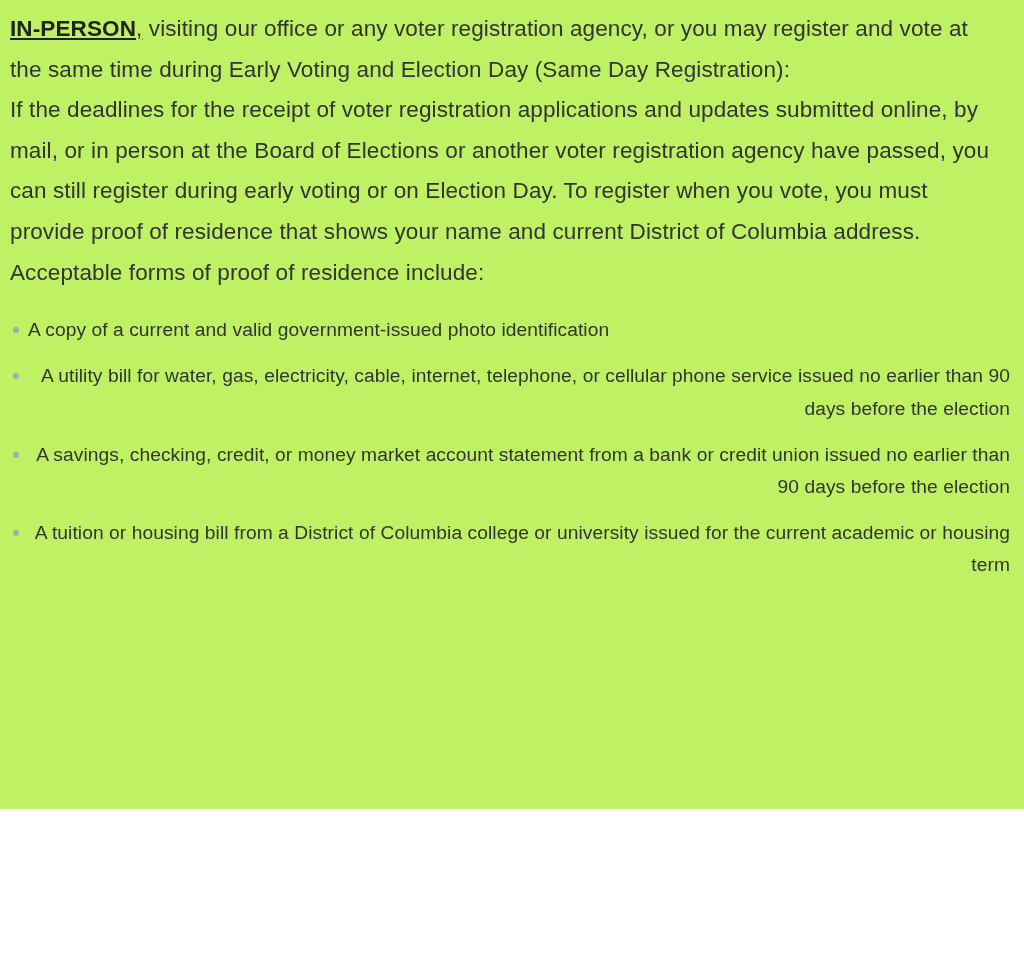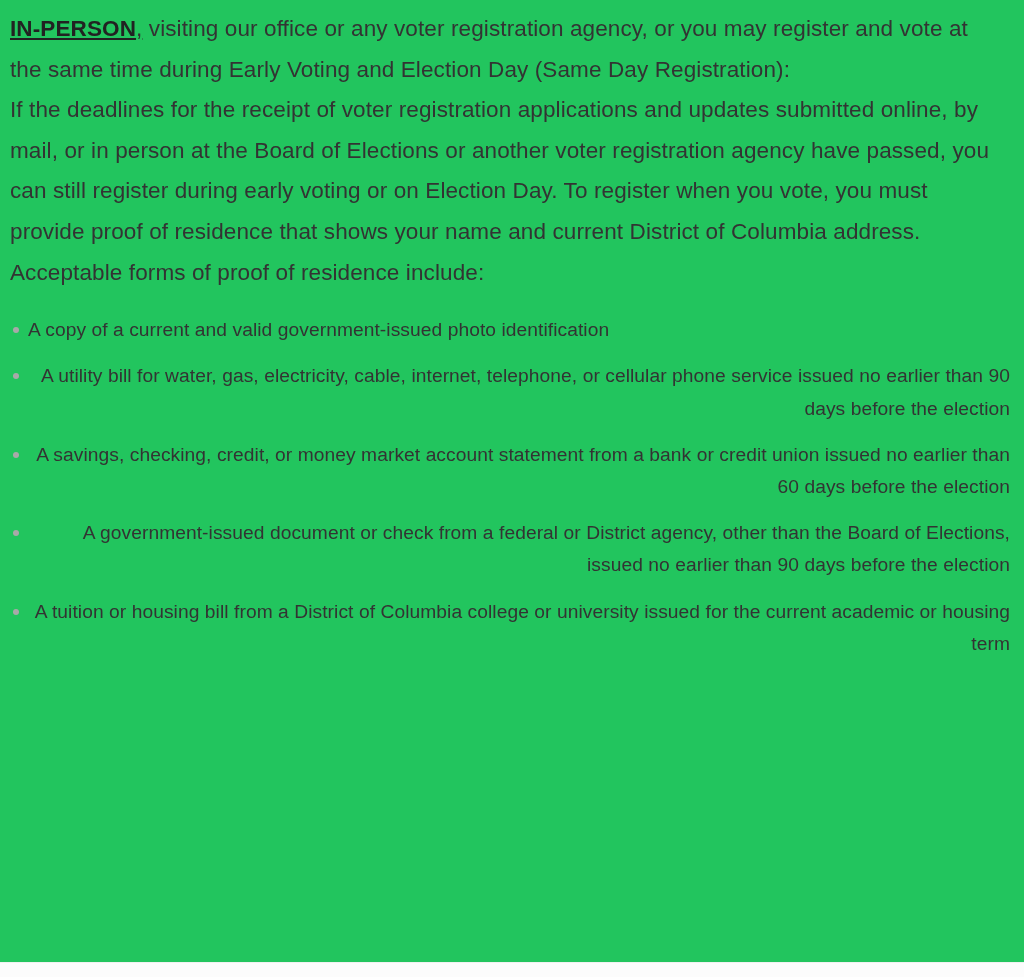--- a/index.html
+++ b/index.html
@@ -11,22 +11,22 @@
 
   body {
     font-family: "Liberation Sans", "DejaVu Sans", sans-serif;
     color: #333333;
     -webkit-font-smoothing: antialiased;
   }
 
   .page {
     position: relative;
     width: 1024px;
-    height: 977px;
-    background: #22c55e;
+    height: 809px;
+    background: #bef264;
     overflow: hidden;
     box-sizing: border-box;
   }
 
   .content {
     position: absolute;
     left: 0;
     top: 0;
     width: 1024px;
     padding: 0;
@@ -142,25 +142,21 @@
       <li class="proof-item">
         <span class="bullet-dot"></span>
         <span class="proof-text">A copy of a current and valid government-issued photo identification</span>
       </li>
       <li class="proof-item">
         <span class="bullet-dot"></span>
         <span class="proof-text">A utility bill for water, gas, electricity, cable, internet, telephone, or cellular phone service issued no earlier than 90 days before the election</span>
       </li>
       <li class="proof-item">
         <span class="bullet-dot"></span>
-        <span class="proof-text">A savings, checking, credit, or money market account statement from a bank or credit union issued no earlier than 60 days before the election</span>
-      </li>
-      <li class="proof-item">
-        <span class="bullet-dot"></span>
-        <span class="proof-text">A government-issued document or check from a federal or District agency, other than the Board of Elections, issued no earlier than 90 days before the election</span>
+        <span class="proof-text">A savings, checking, credit, or money market account statement from a bank or credit union issued no earlier than 90 days before the election</span>
       </li>
       <li class="proof-item">
         <span class="bullet-dot"></span>
         <span class="proof-text">A tuition or housing bill from a District of Columbia college or university issued for the current academic or housing term</span>
       </li>
     </ul>
 
   </div>
 
   <div class="bottom-divider"></div>

